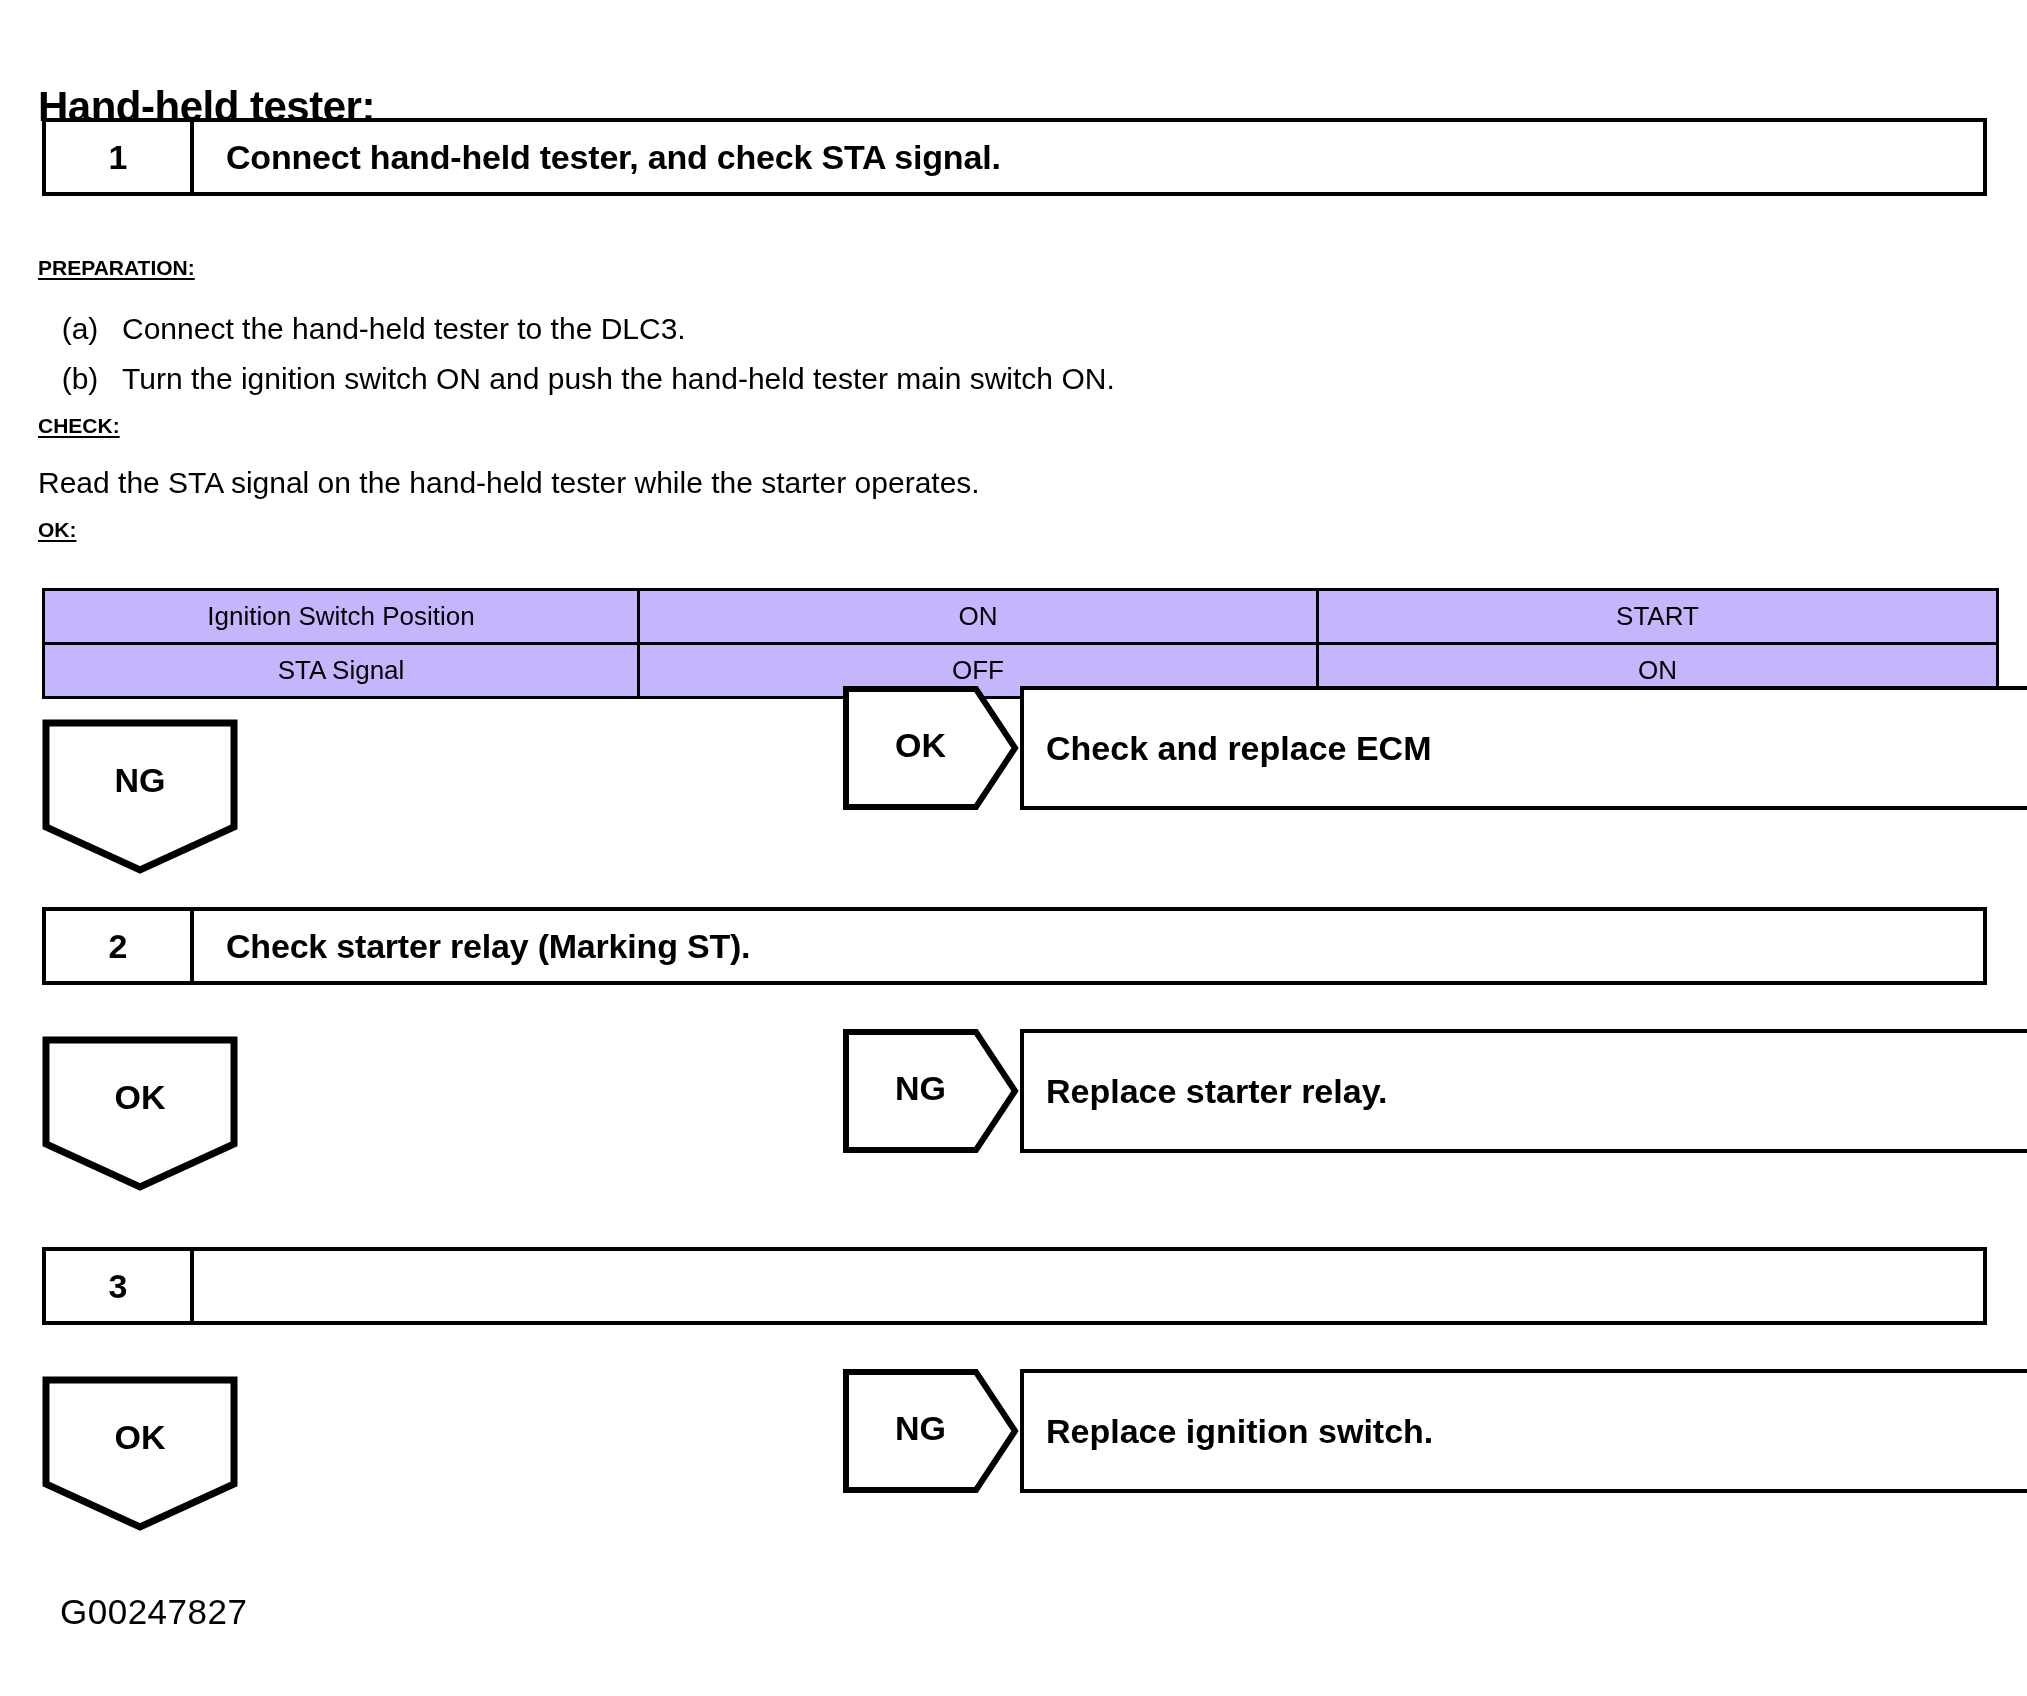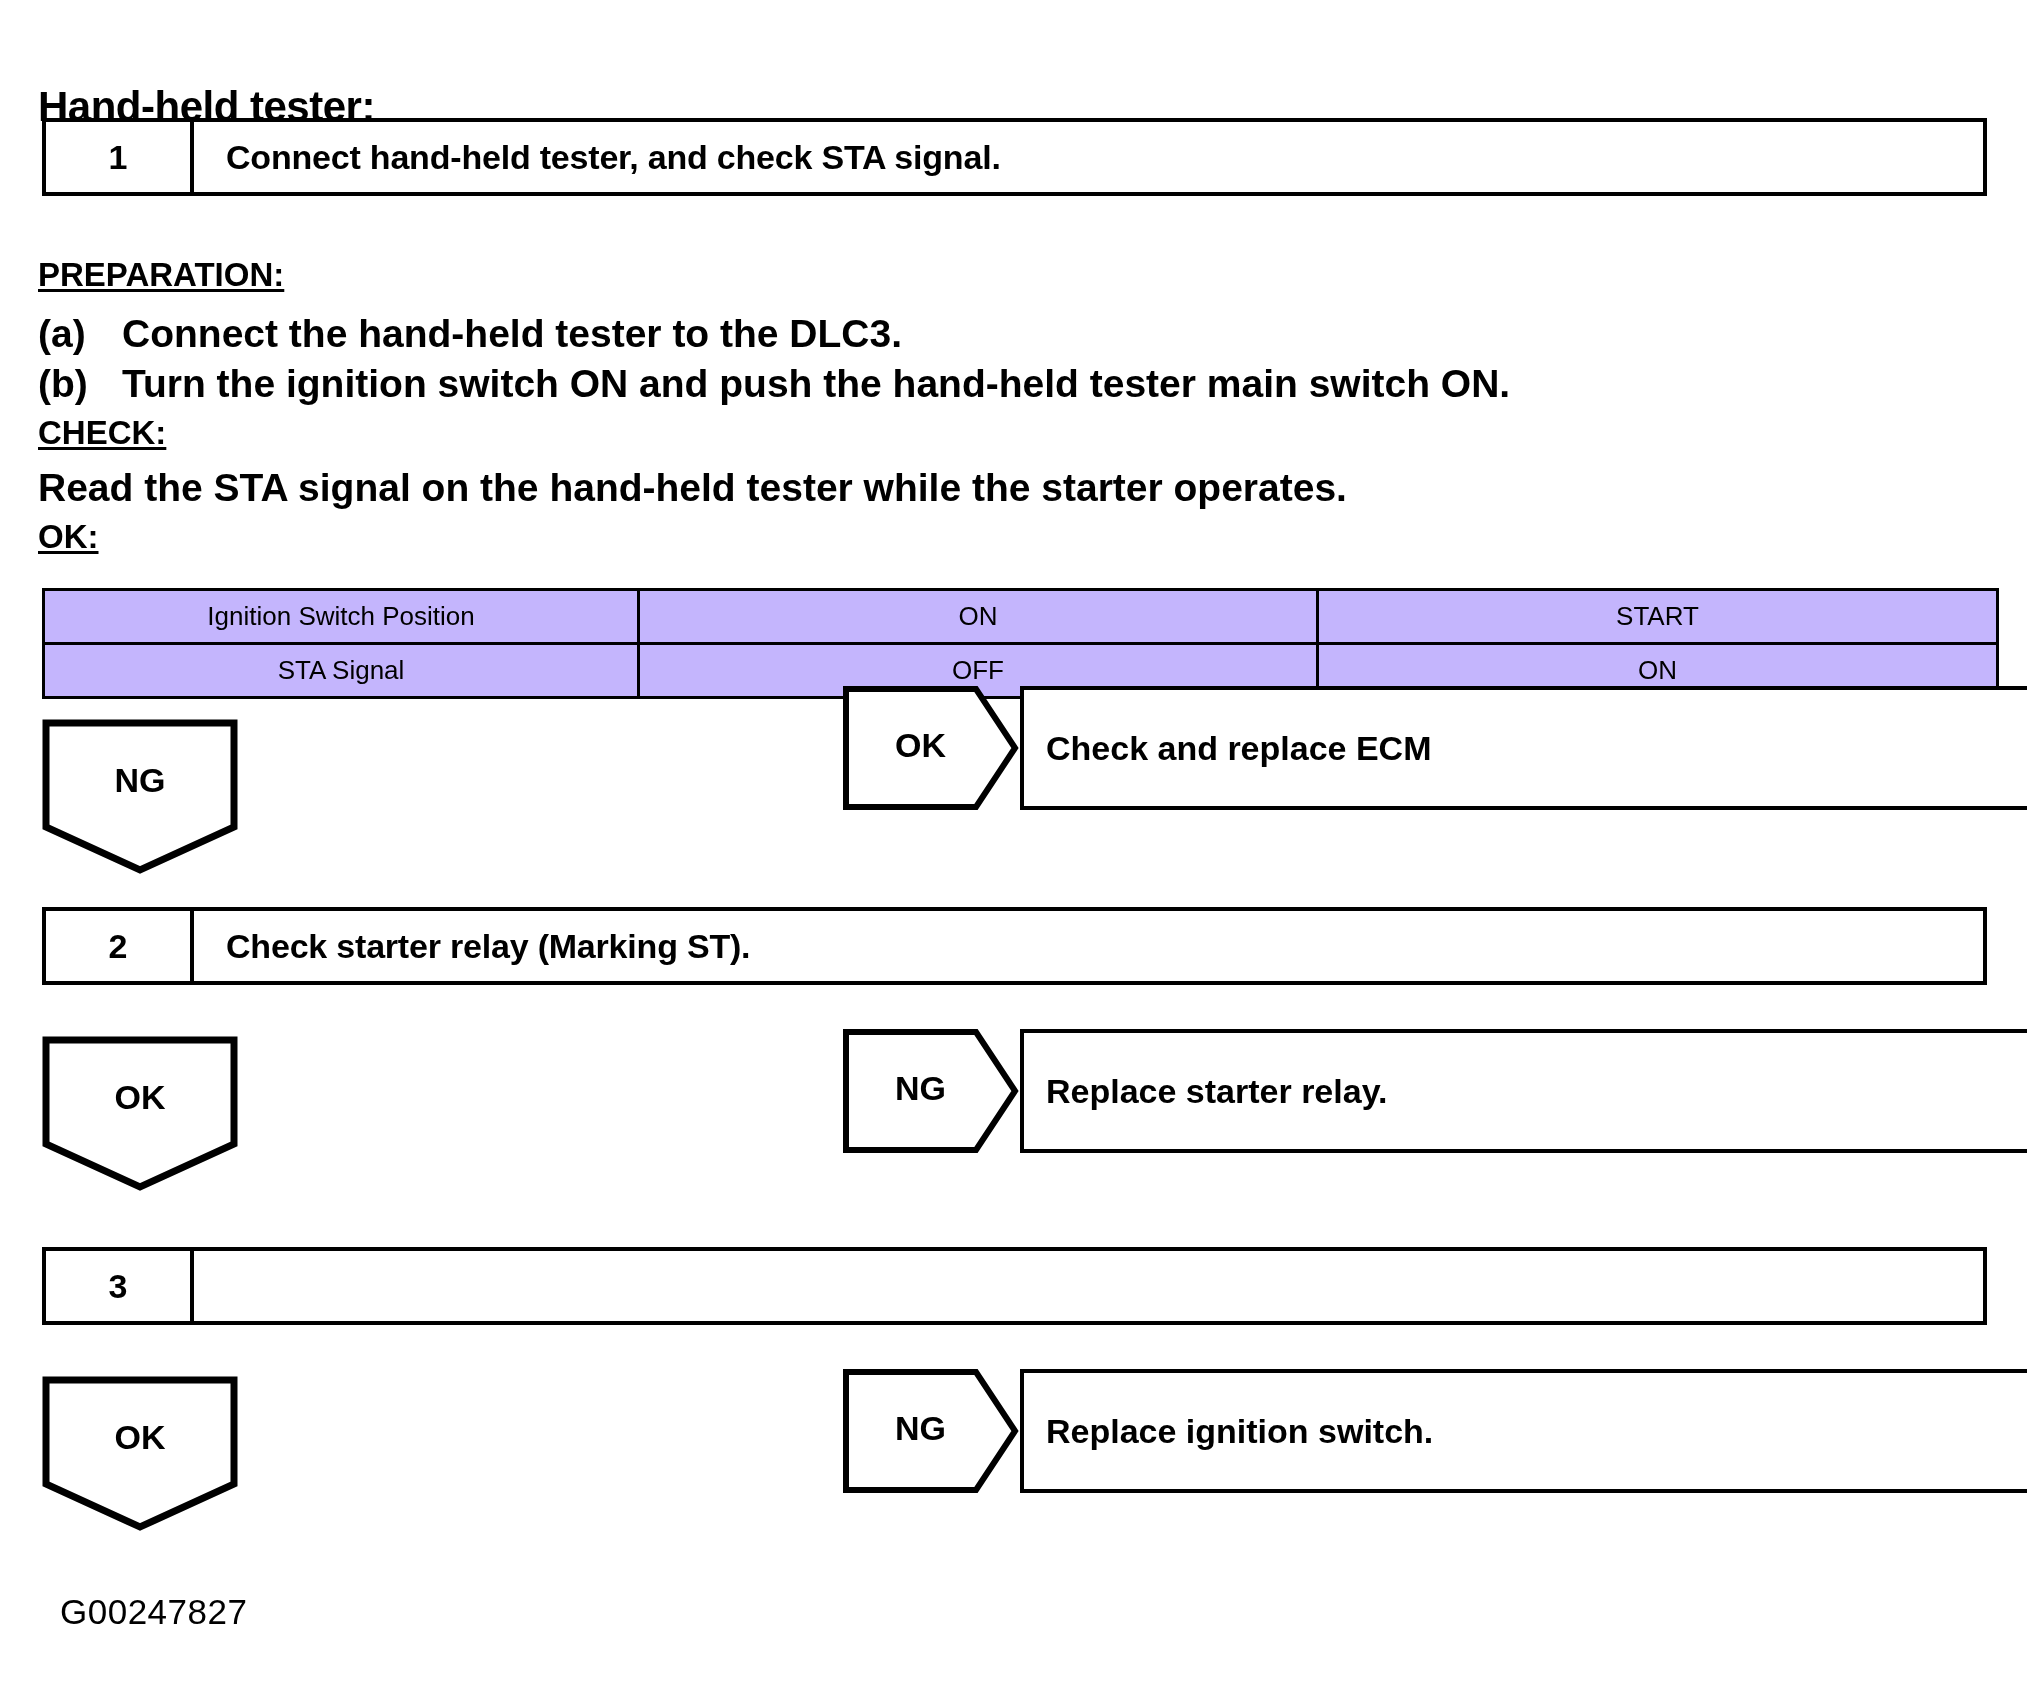--- a/index.html
+++ b/index.html
@@ -64,31 +64,32 @@
     padding-left: 32px;
     font-size: 34px;
     font-weight: bold;
     letter-spacing: -0.2px;
     white-space: nowrap;
   }
 
   
   .sec-label {
     position: absolute;
-    font-size: 33px;
+    font-size: 21px;
     font-weight: bold;
     text-decoration: underline;
     text-underline-offset: 3px;
     white-space: nowrap;
   }
   .body-line {
     position: absolute;
-    font-size: 39px;
-    font-weight: bold;
-    white-space: nowrap;
+    font-size: 30px;
+    font-weight: normal;
+    white-space: nowrap;
+    text-align: center;
   }
   .body-line .marker {
     display: inline-block;
     width: 84px;
   }
 
   
   .spec-table {
     position: absolute;
     left: 42px;

